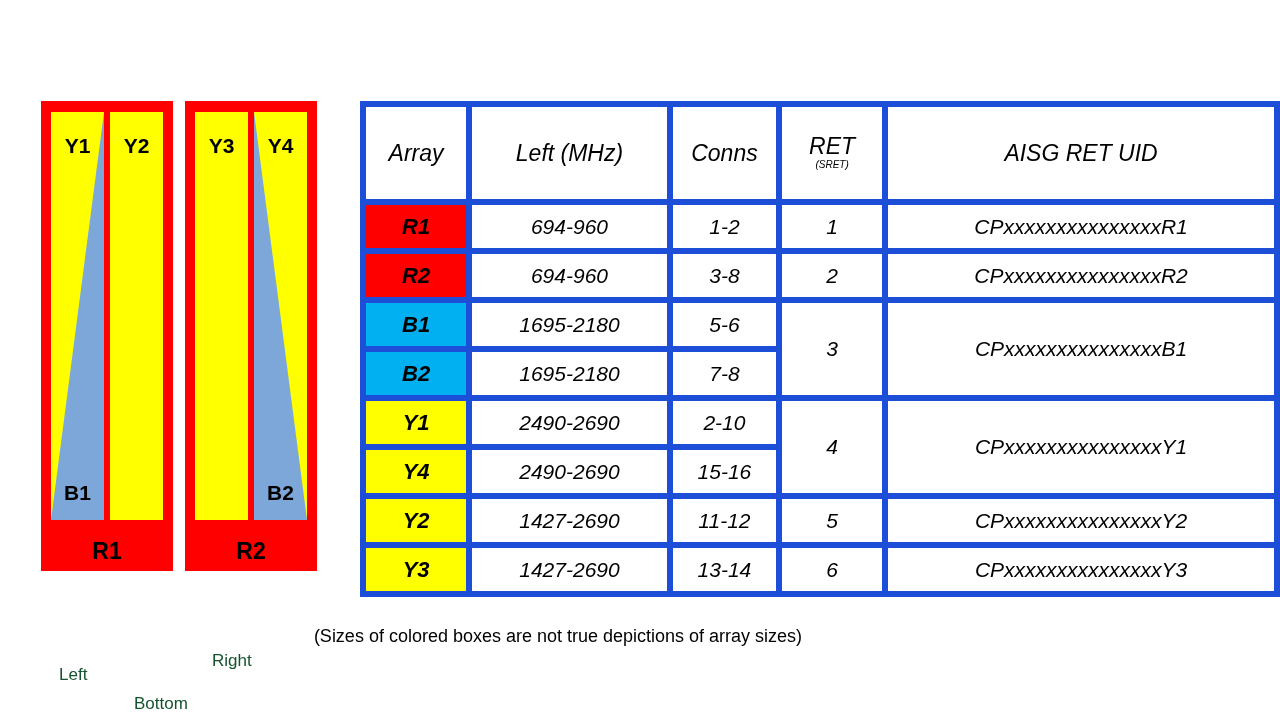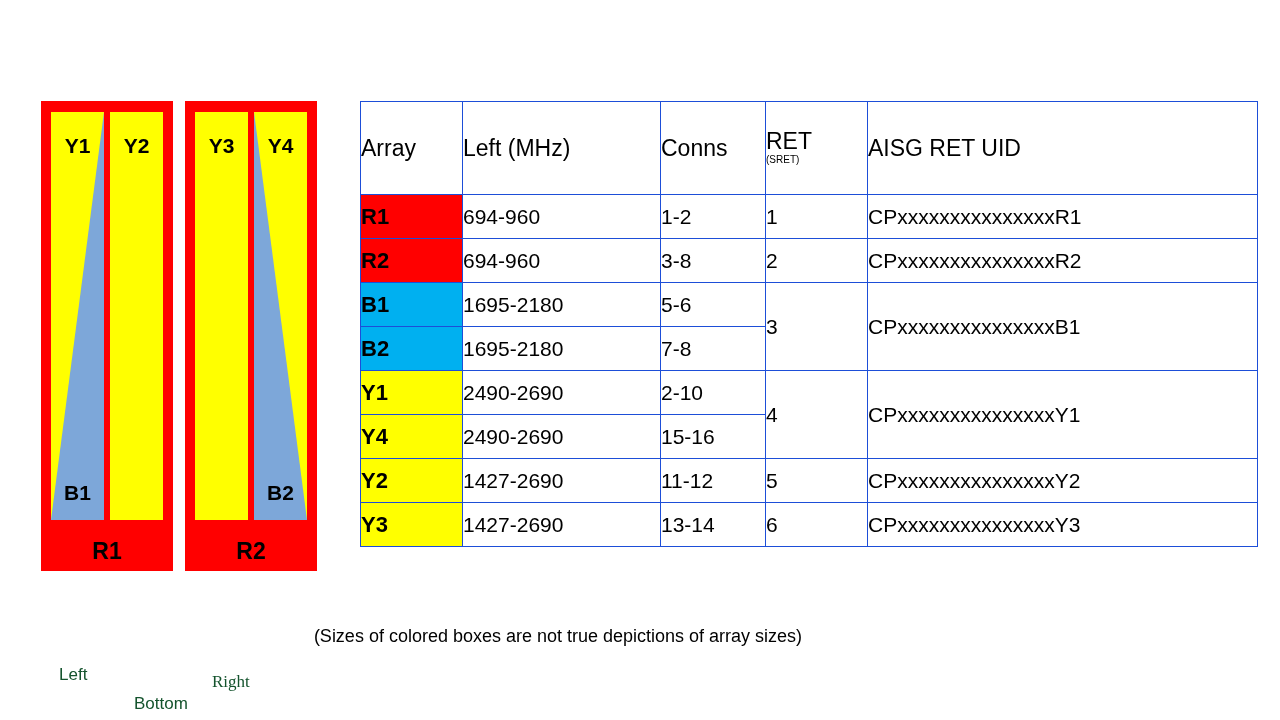--- a/index.html
+++ b/index.html
@@ -82,39 +82,41 @@
     color: #000000;
   }
 
   
   .orient {
     position: absolute;
     font-size: 17px;
     color: #14532d;
   }
   #lbl-left   { left: 59px;  top: 665px; }
-  #lbl-right  { left: 212px; top: 672px; font-family: Liberation Serif, serif; }
+  #lbl-right  { left: 212px; top: 651px; }
   #lbl-bottom { left: 134px; top: 694px; }
 
   
   #table-wrap {
     position: absolute;
     left: 360px;
     top: 101px;
   }
   table {
     border-collapse: collapse;
     font-size: 21px;
     color: #000000;
   }
   table td, table th {
-    border: 1px solid #1d4ed8;
+    border: 6px solid #1d4ed8;
+    text-align: center;
     vertical-align: middle;
     font-weight: normal;
     padding: 0;
+    font-style: italic;
   }
   thead td {
     height: 92px;
     font-size: 23px;
   }
   tbody td {
     height: 43px;
   }
   .c-array  { width: 101px; }
   .c-freq   { width: 197px; }

